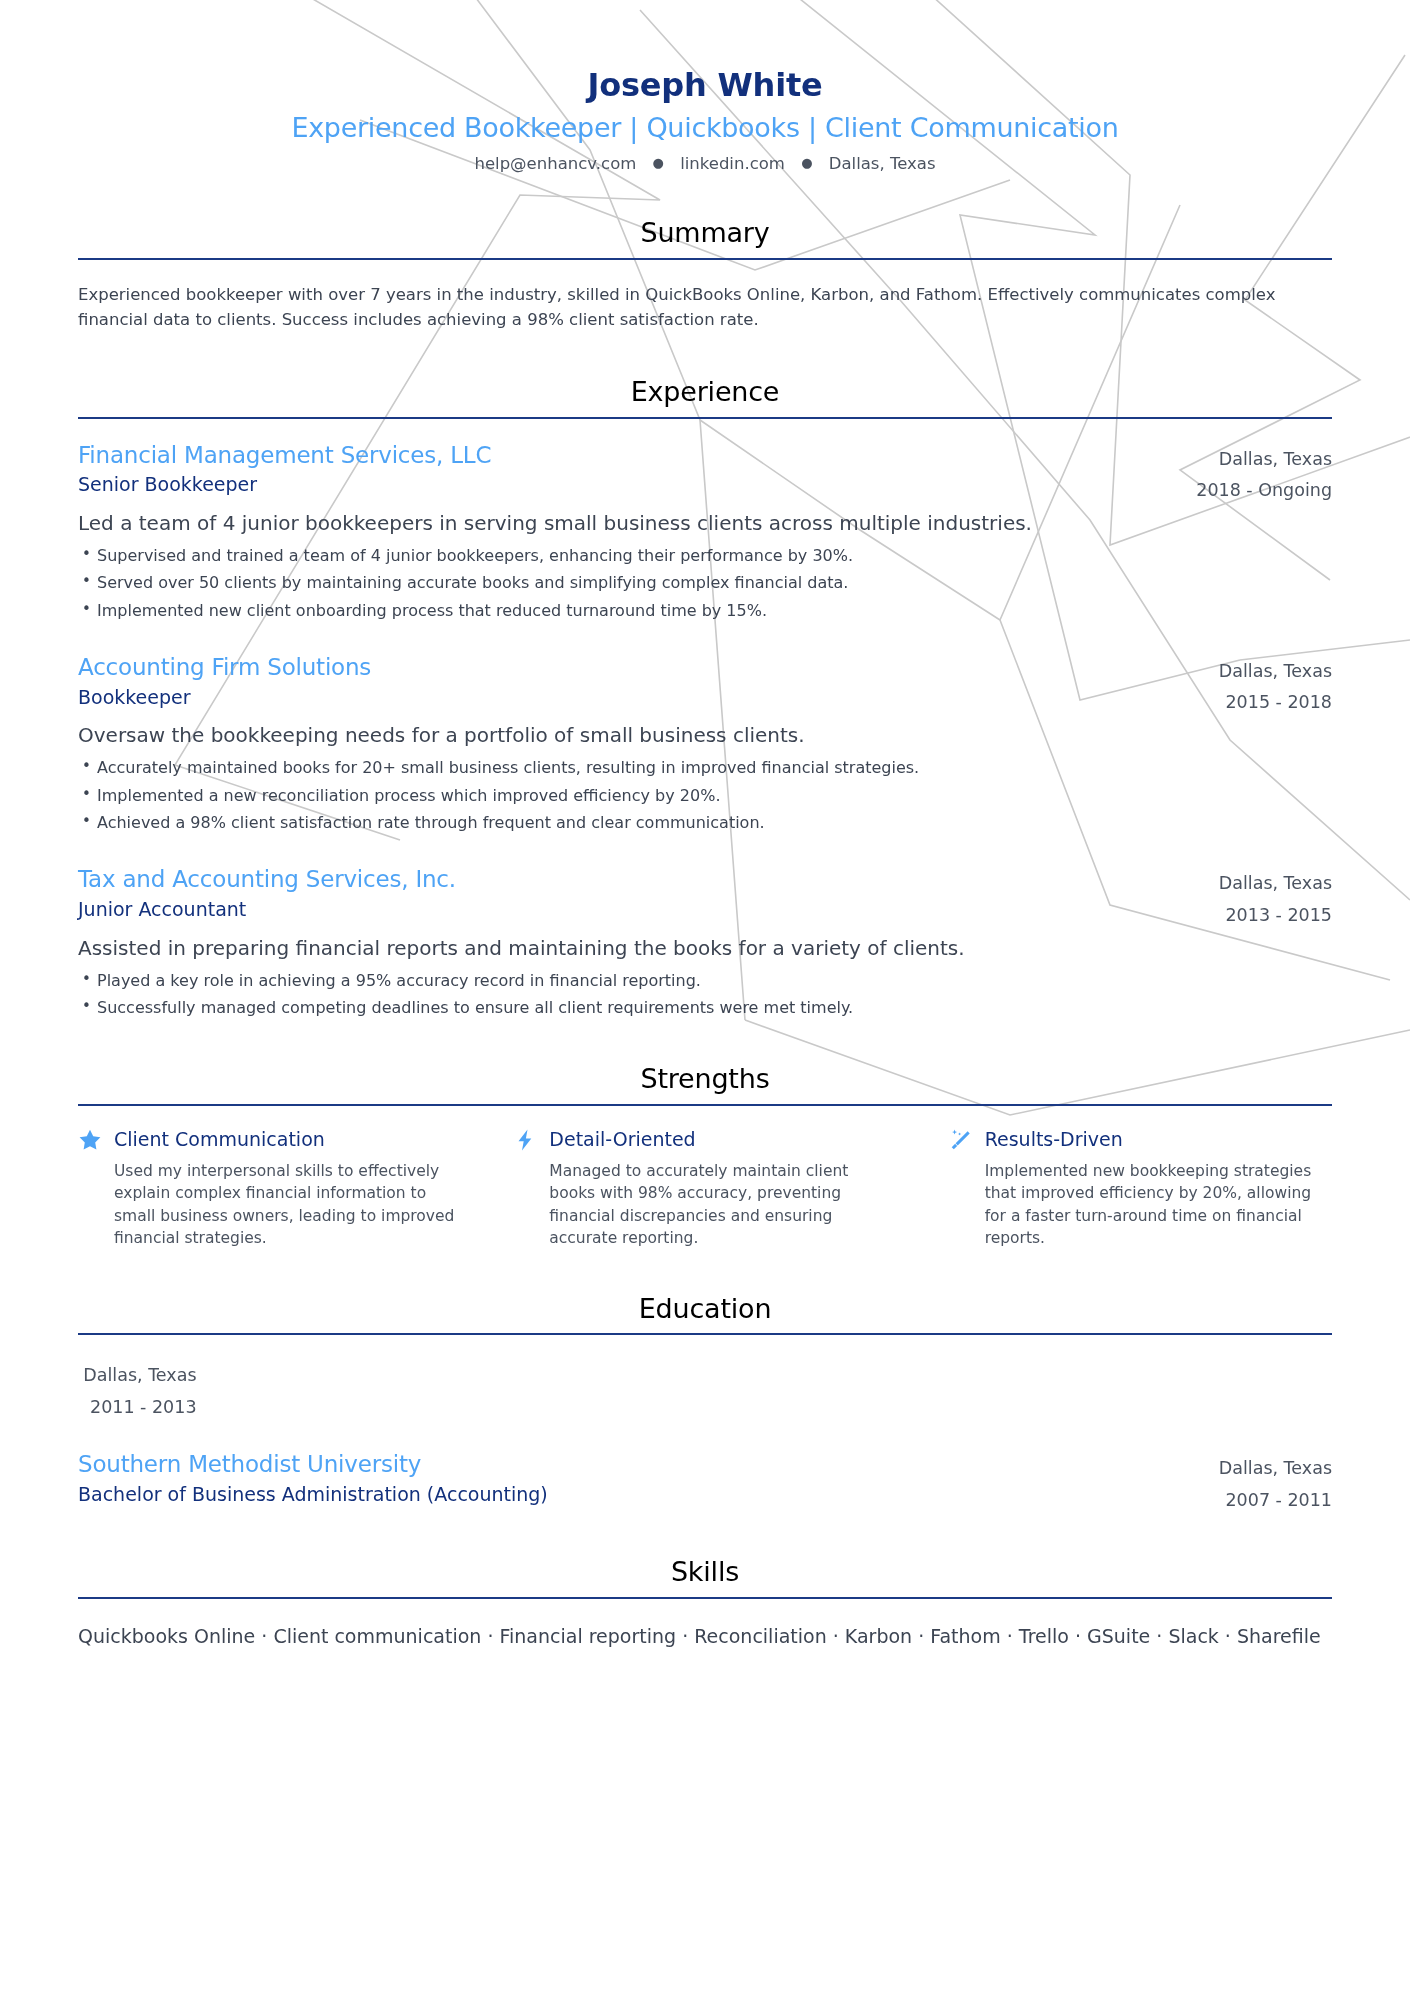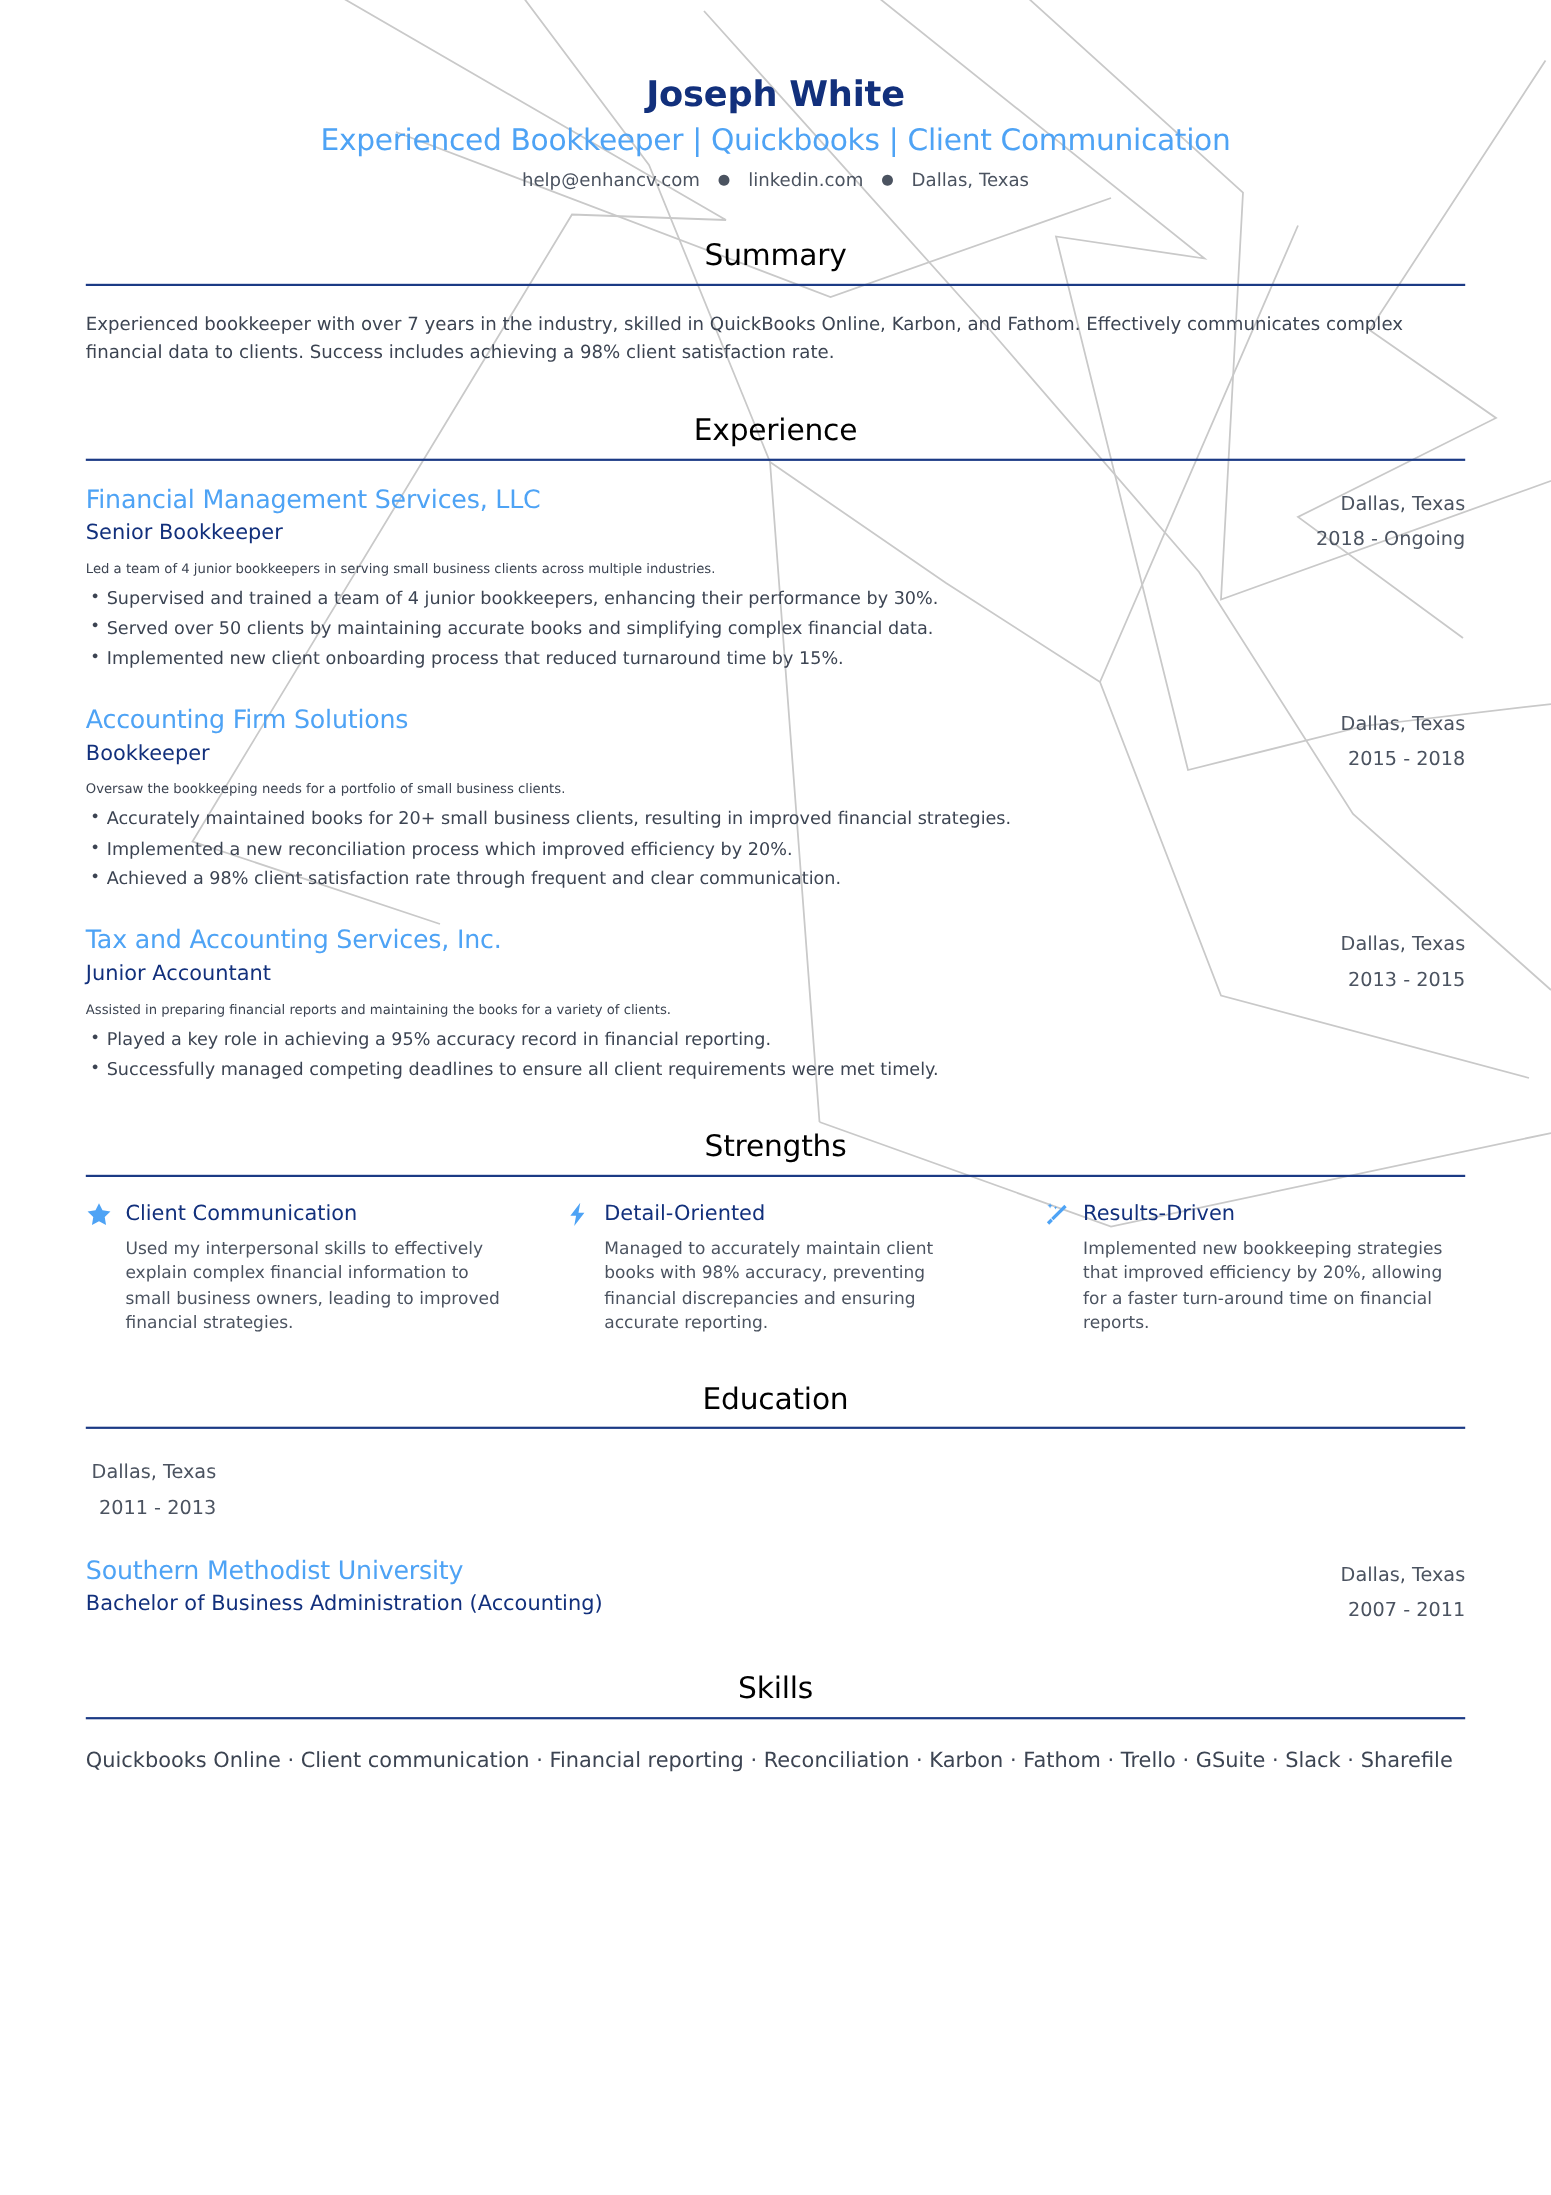--- a/index.html
+++ b/index.html
@@ -119,21 +119,21 @@
     line-height: 1.25;
     letter-spacing: -0.2px;
   }
   .entry-role {
     font-size: 19px;
     color: #12307c;
     line-height: 1.35;
     margin-top: 3px;
   }
   .entry-desc {
-    font-size: 12px;
+    font-size: 20px;
     color: #3c4452;
     line-height: 1.5;
     margin-top: 10px;
   }
   .bullets {
     list-style: none;
     margin: 6px 0 0 0;
     padding: 0;
   }
   .bullets li {

